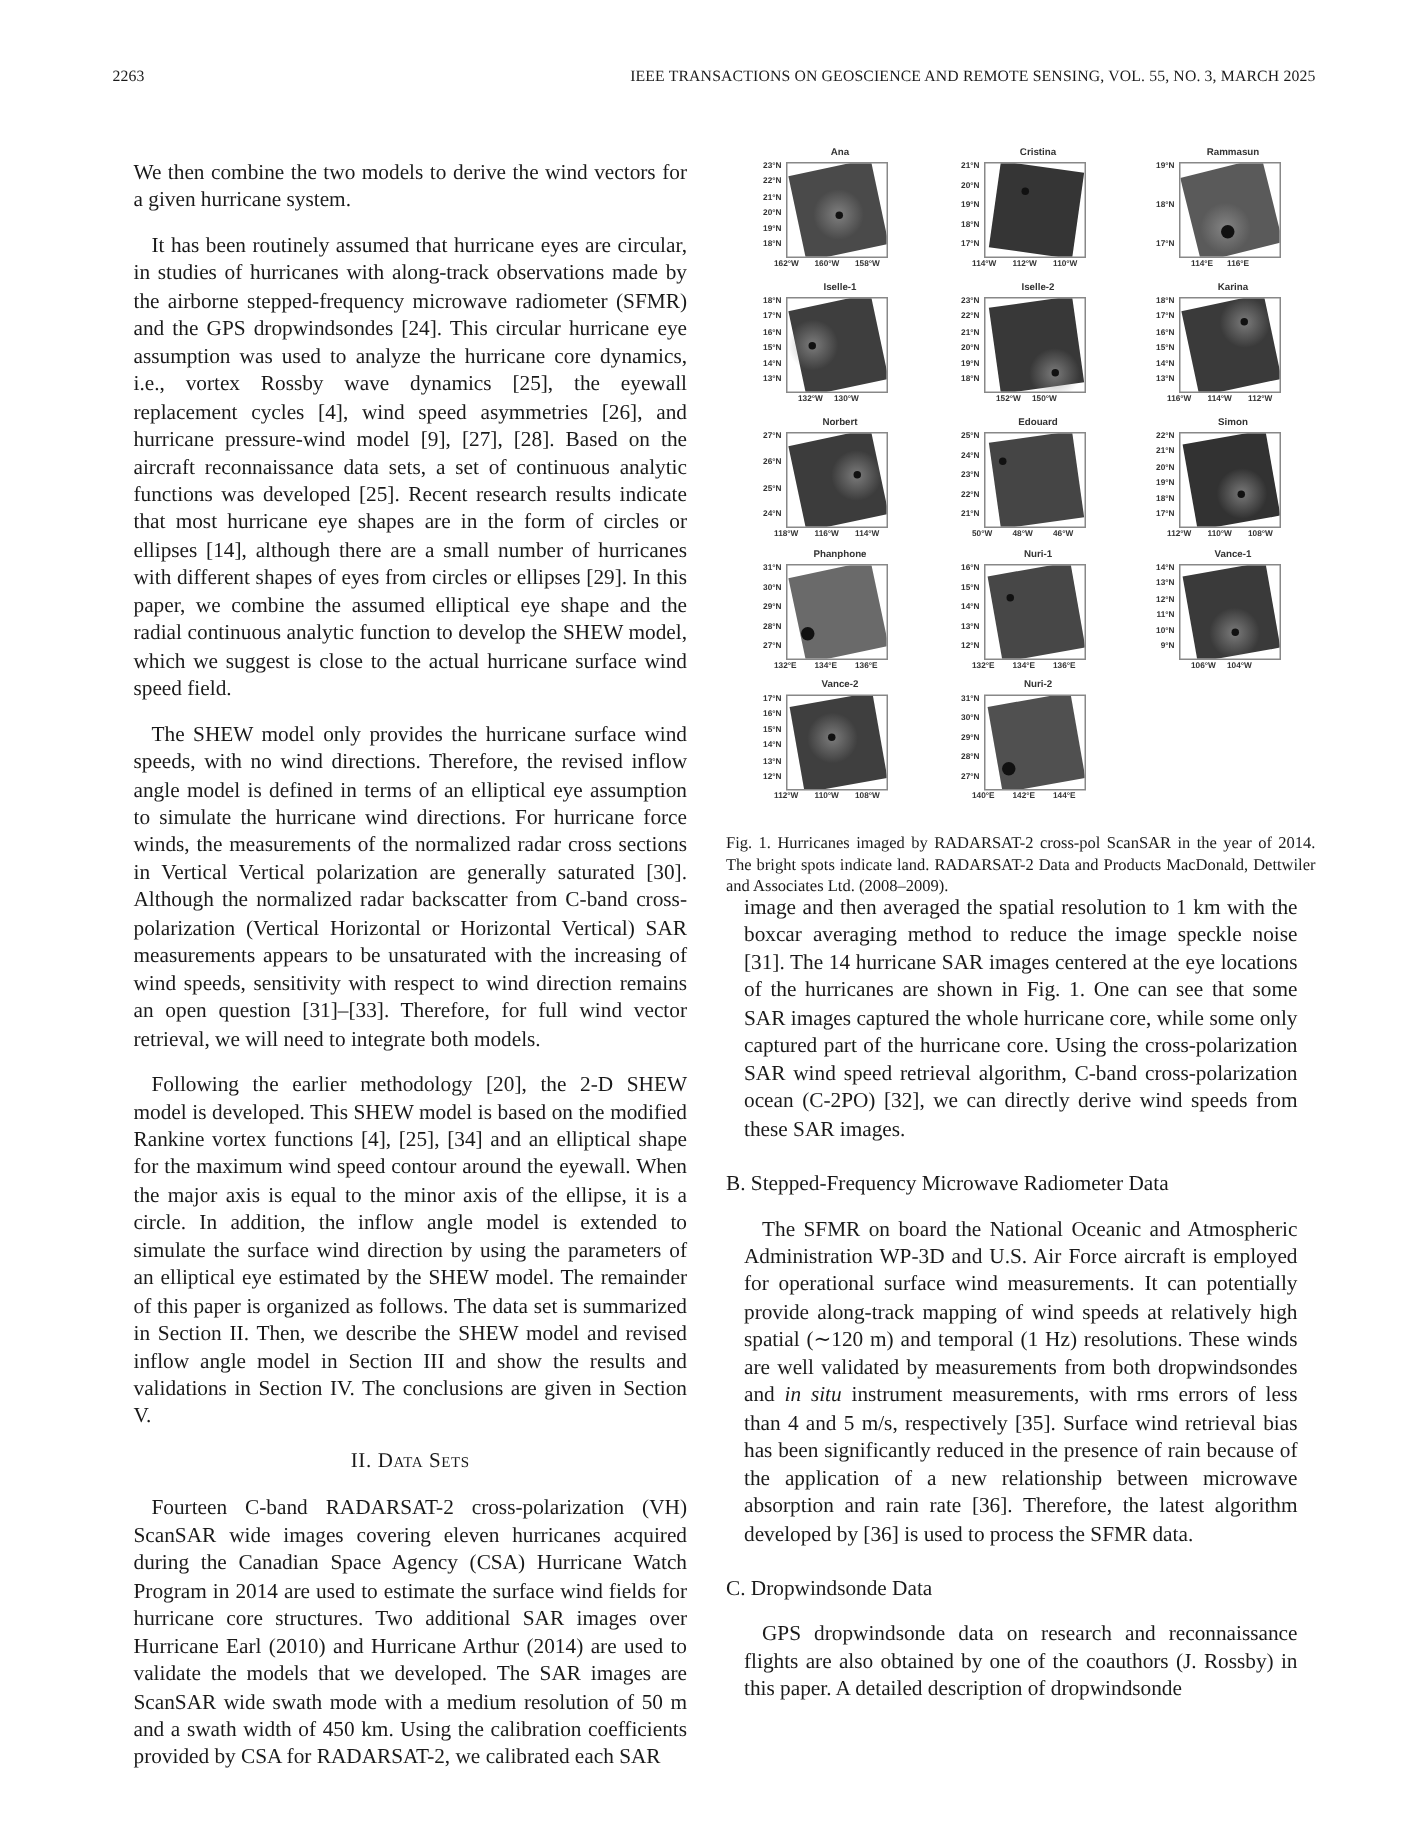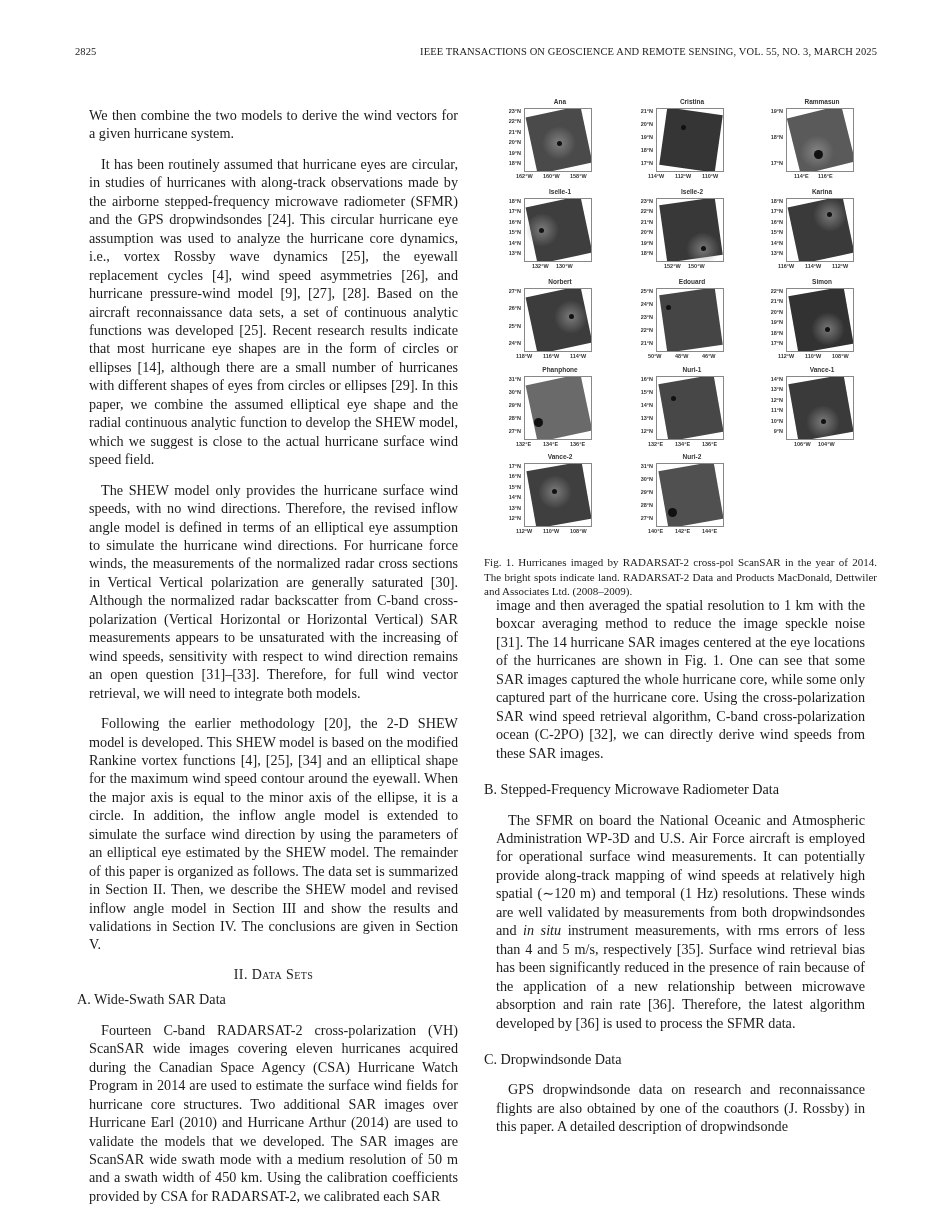--- a/index.html
+++ b/index.html
@@ -29,33 +29,32 @@
   .eye { position:absolute; width:5px; height:5px; border-radius:50%; background:#111; }
   .glow { position:absolute; border-radius:50%; background:radial-gradient(circle, rgba(150,150,150,0.7) 0%, rgba(90,90,90,0) 70%); }
   .ytick { position:absolute; font-family:"Liberation Sans","DejaVu Sans",sans-serif; font-size:5.5px; font-weight:bold; color:#333; text-align:right; width:20px; }
   .xtick { position:absolute; font-family:"Liberation Sans","DejaVu Sans",sans-serif; font-size:5.5px; font-weight:bold; color:#333; white-space:nowrap; }
 
   .caption { position:absolute; left:484px; top:555px; width:393px; font-size:11px; line-height:14.5px; text-align:justify; }
 </style>
 </head>
 <body>
 
-<div class="hdr hdr-left">2825</div>
+<div class="hdr hdr-left">2263</div>
 <div class="hdr hdr-right">IEEE TRANSACTIONS ON GEOSCIENCE AND REMOTE SENSING, VOL. 55, NO. 3, MARCH 2025</div>
 
 <div class="col col-left">
   <p class="noindent">We then combine the two models to derive the wind vectors for a given hurricane system.</p>
   <p>It has been routinely assumed that hurricane eyes are circular, in studies of hurricanes with along-track observations made by the airborne stepped-frequency microwave radiometer (SFMR) and the GPS dropwindsondes [24]. This circular hurricane eye assumption was used to analyze the hurricane core dynamics, i.e., vortex Rossby wave dynamics [25], the eyewall replacement cycles [4], wind speed asymmetries [26], and hurricane pressure-wind model [9], [27], [28]. Based on the aircraft reconnaissance data sets, a set of continuous analytic functions was developed [25]. Recent research results indicate that most hurricane eye shapes are in the form of circles or ellipses [14], although there are a small number of hurricanes with different shapes of eyes from circles or ellipses [29]. In this paper, we combine the assumed elliptical eye shape and the radial continuous analytic function to develop the SHEW model, which we suggest is close to the actual hurricane surface wind speed field.</p>
   <p>The SHEW model only provides the hurricane surface wind speeds, with no wind directions. Therefore, the revised inflow angle model is defined in terms of an elliptical eye assumption to simulate the hurricane wind directions. For hurricane force winds, the measurements of the normalized radar cross sections in Vertical Vertical polarization are generally saturated [30]. Although the normalized radar backscatter from C-band cross-polarization (Vertical Horizontal or Horizontal Vertical) SAR measurements appears to be unsaturated with the increasing of wind speeds, sensitivity with respect to wind direction remains an open question [31]–[33]. Therefore, for full wind vector retrieval, we will need to integrate both models.</p>
   <p>Following the earlier methodology [20], the 2-D SHEW model is developed. This SHEW model is based on the modified Rankine vortex functions [4], [25], [34] and an elliptical shape for the maximum wind speed contour around the eyewall. When the major axis is equal to the minor axis of the ellipse, it is a circle. In addition, the inflow angle model is extended to simulate the surface wind direction by using the parameters of an elliptical eye estimated by the SHEW model. The remainder of this paper is organized as follows. The data set is summarized in Section II. Then, we describe the SHEW model and revised inflow angle model in Section III and show the results and validations in Section IV. The conclusions are given in Section V.</p>
   <div class="sec-title">
     <span>II.</span>
     <span class="sc">Data Sets</span>
   </div>
-  <div class="subsec">A. Wide-Swath SAR Data</div>
   <p>Fourteen C-band RADARSAT-2 cross-polarization (VH) ScanSAR wide images covering eleven hurricanes acquired during the Canadian Space Agency (CSA) Hurricane Watch Program in 2014 are used to estimate the surface wind fields for hurricane core structures. Two additional SAR images over Hurricane Earl (2010) and Hurricane Arthur (2014) are used to validate the models that we developed. The SAR images are ScanSAR wide swath mode with a medium resolution of 50 m and a swath width of 450 km. Using the calibration coefficients provided by CSA for RADARSAT-2, we calibrated each SAR</p>
 </div>
 
 <div class="figure" id="figure">
     <div class="panel" style="left: 0px; top: 0px;">
       <div class="panel-title">Ana</div>
       <div class="plot-box" style="left: 24px; width: 66px; height: 62px;">
         <div class="sar" style="left: 6px; top: 2px; width: 56px; height: 58px; background: rgb(74, 74, 74); transform: rotate(-12deg);"></div>
         <div class="glow" style="width: 34px; height: 34px; left: 17.32px; top: 17.1px;"></div>
         <div class="eye" style="left: 31.82px; top: 31.6px;"></div>

